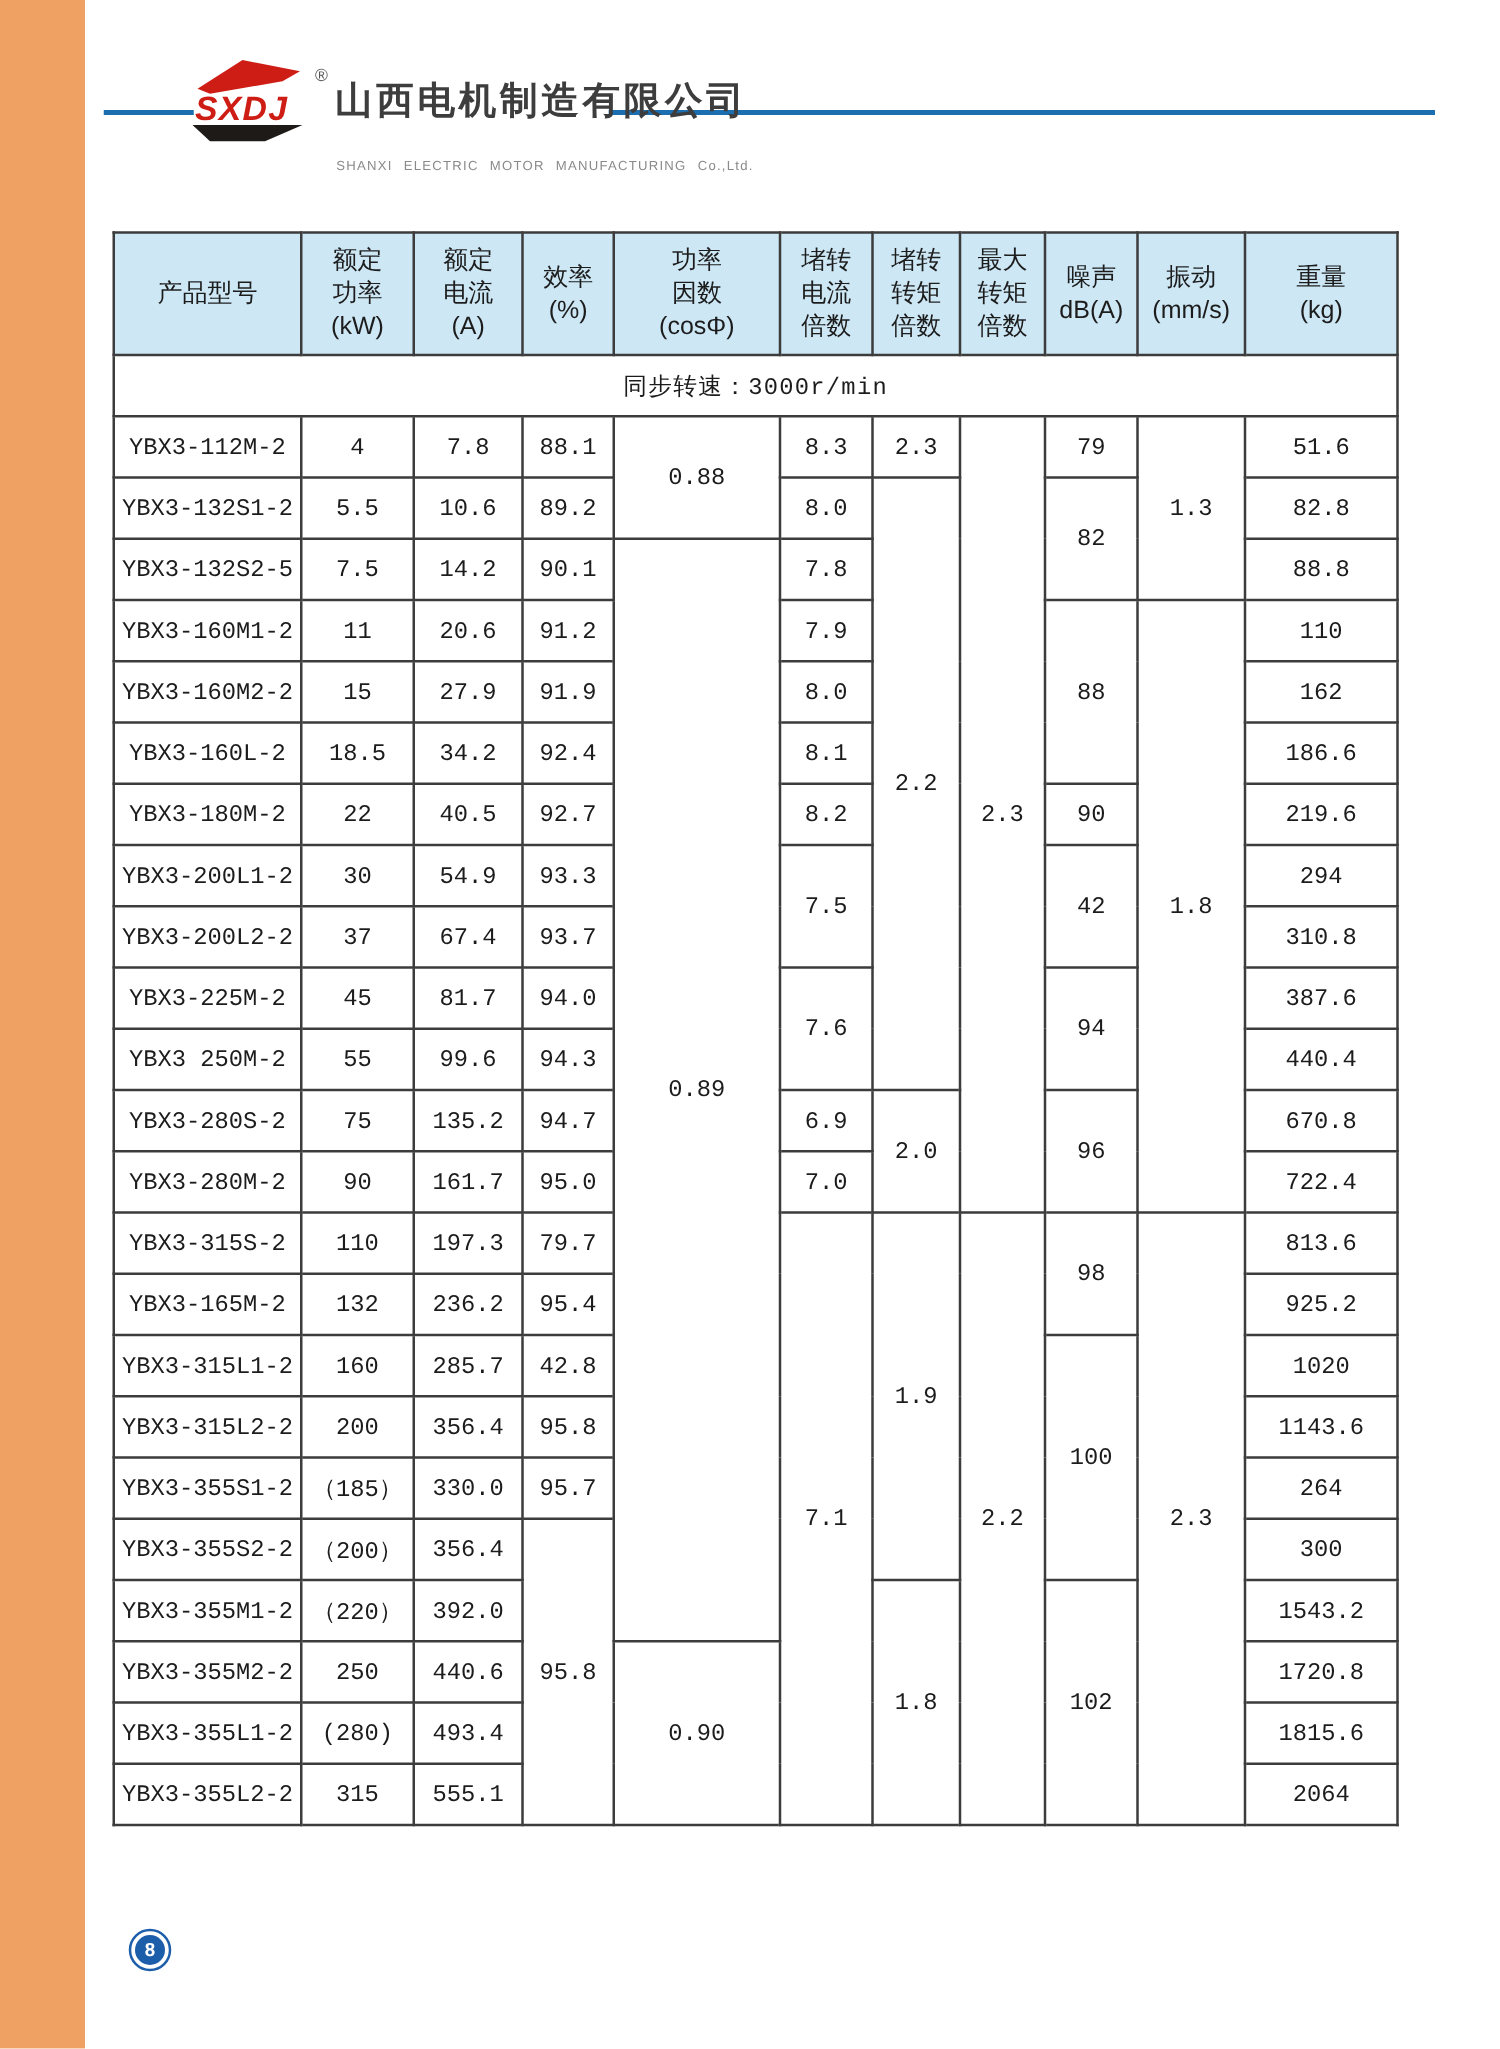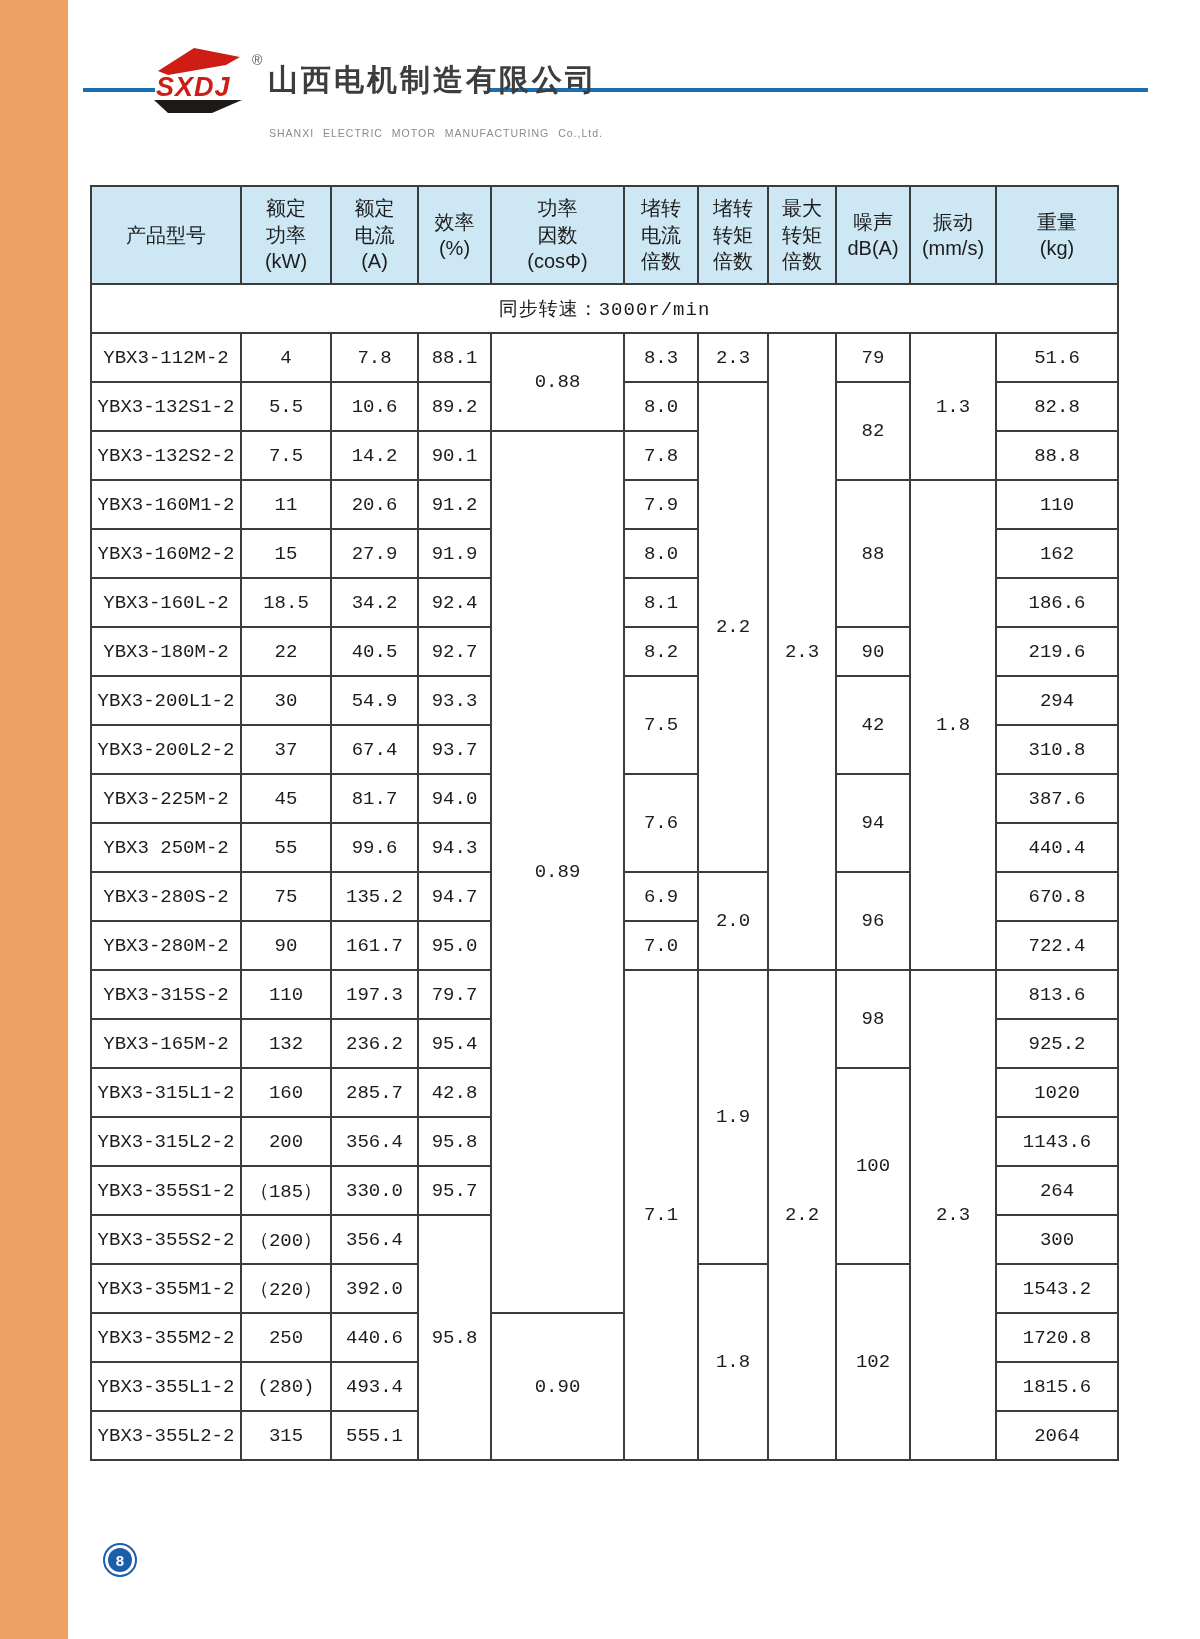--- a/index.html
+++ b/index.html
@@ -143,21 +143,21 @@
           <td>YBX3-132S1-2</td>
           <td>5.5</td>
           <td>10.6</td>
           <td>89.2</td>
           <td>8.0</td>
           <td rowspan="10">2.2</td>
           <td rowspan="2">82</td>
           <td>82.8</td>
         </tr>
         <tr>
-          <td>YBX3-132S2-2</td>
+          <td>YBX3-132S2-5</td>
           <td>7.5</td>
           <td>14.2</td>
           <td>90.1</td>
           <td rowspan="18">0.89</td>
           <td>7.8</td>
           <td>88.8</td>
         </tr>
         <tr>
           <td>YBX3-160M1-2</td>
           <td>11</td>

